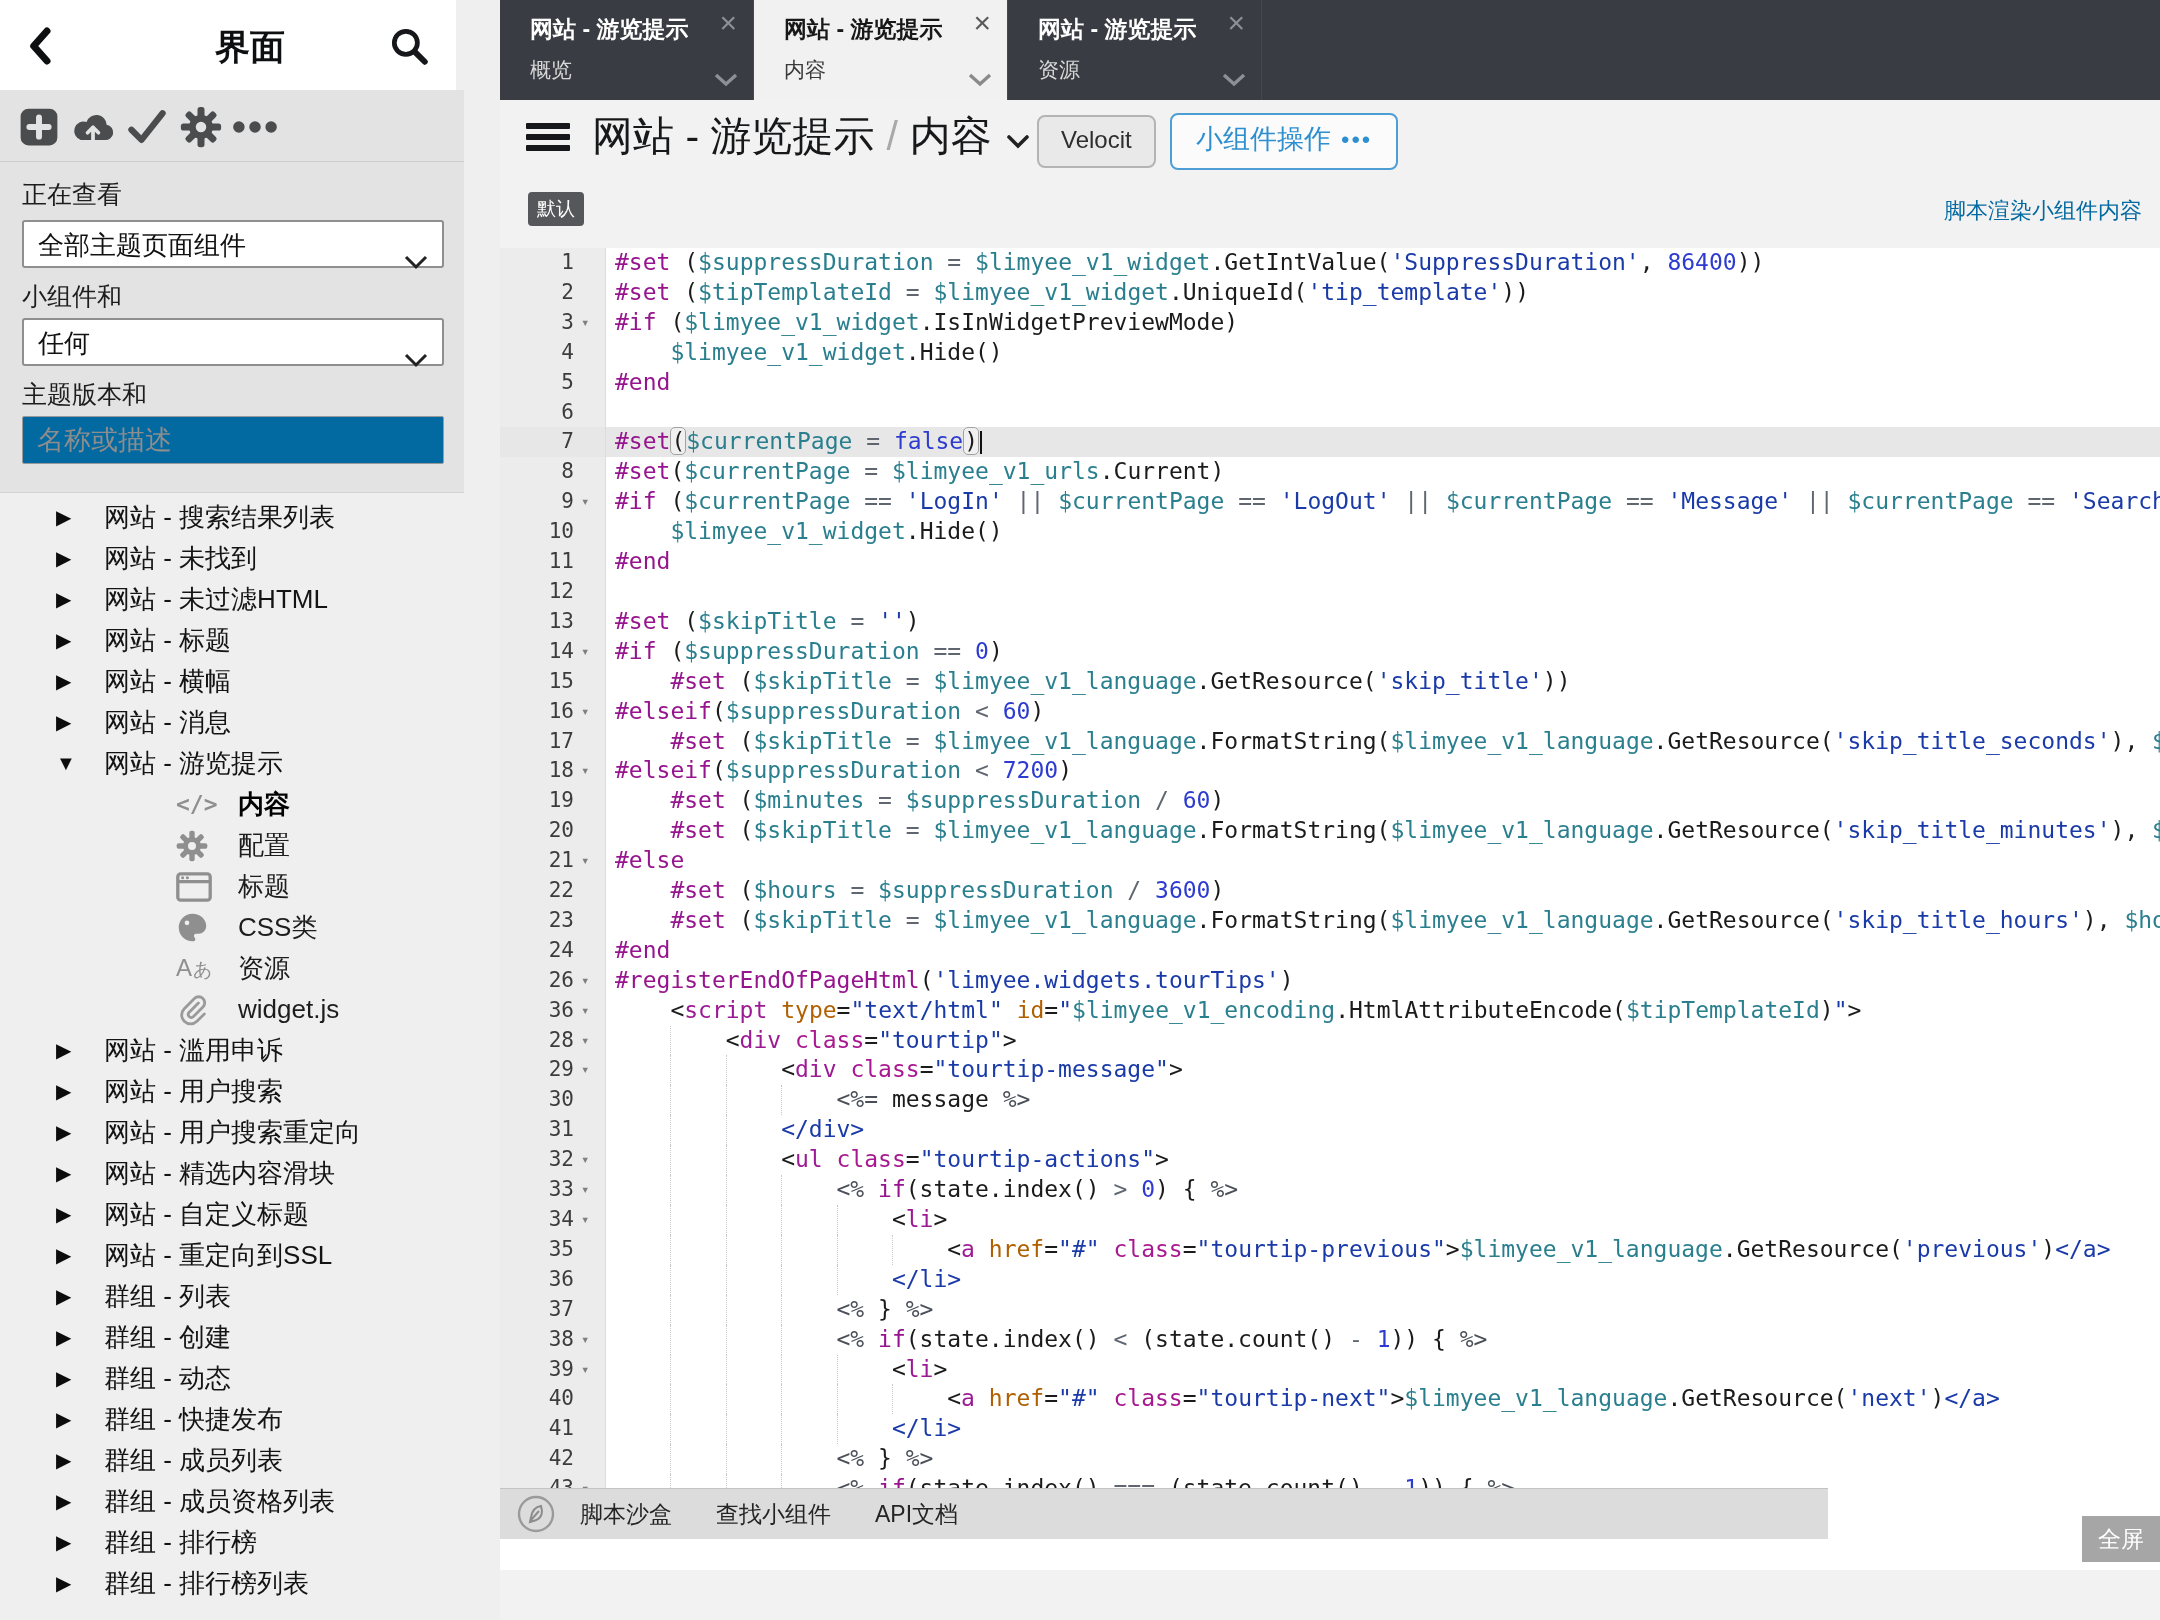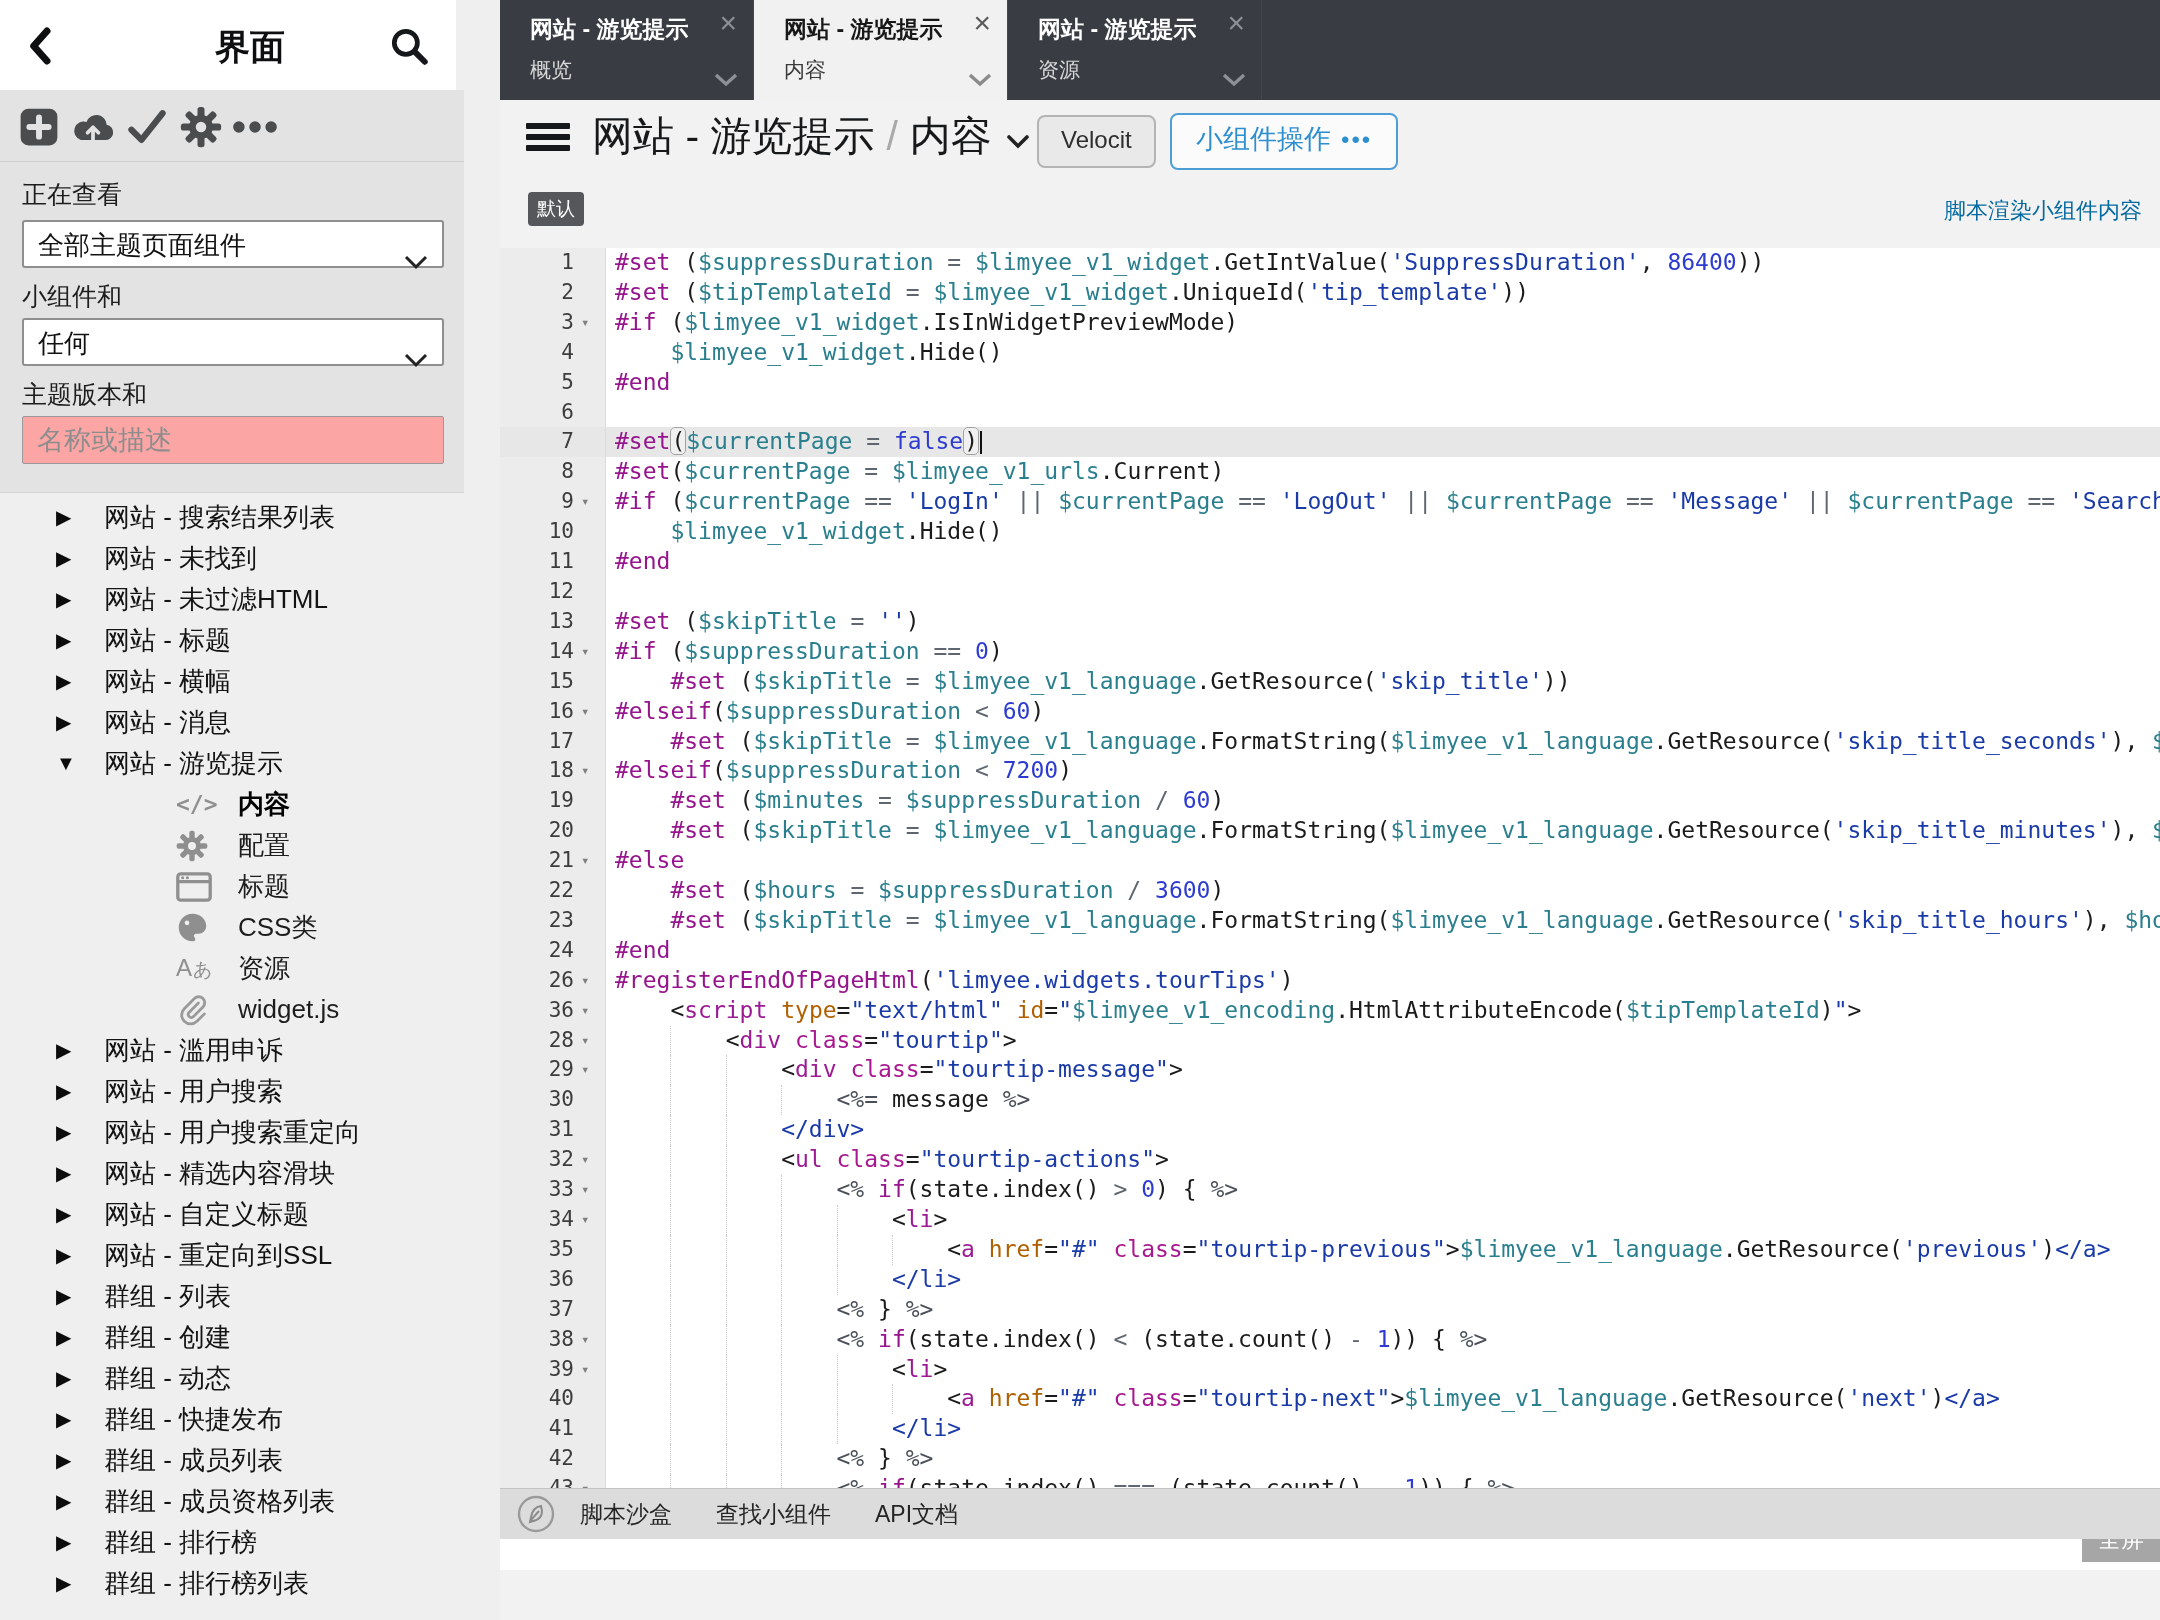--- a/index.html
+++ b/index.html
@@ -13,21 +13,21 @@
   .sb-back{position:absolute;left:22px;top:26px;width:40px;height:40px;cursor:pointer;}
   .sb-title{position:absolute;left:0;top:24px;width:500px;text-align:center;font-size:35px;font-weight:bold;color:#0e0f10;}
   .sb-search{position:absolute;right:26px;top:25px;width:42px;height:42px;cursor:pointer;}
   .sb-tools{position:absolute;left:0;top:90px;width:464px;height:71px;background:#e3e3e3;border-bottom:1px solid #cdcdcd;}
   .tool-ic{position:absolute;top:14px;width:46px;height:46px;display:flex;align-items:center;justify-content:center;}
   .sb-filter{position:absolute;left:0;top:162px;width:464px;height:330px;background:#e3e3e3;border-bottom:1px solid #d4d4d4;}
   .f-label{position:absolute;left:22px;font-size:25px;color:#1d1d1d;}
   .f-select{position:absolute;left:22px;width:422px;height:48px;background:#fff;border:2px solid #8f8f8f;
             border-radius:3px;font-size:26px;line-height:46px;padding-left:14px;box-sizing:border-box;cursor:pointer;color:#111;}
   .f-select .chev{position:absolute;right:14px;top:16px;}
-  .f-input{position:absolute;left:22px;width:422px;height:48px;background:#fca5a5;border:1px solid #9a9a9a;
+  .f-input{position:absolute;left:22px;width:422px;height:48px;background:#0369a1;border:1px solid #9a9a9a;
            border-radius:2px;font-size:27px;padding-left:14px;box-sizing:border-box;
            font-family:"Liberation Sans","DejaVu Sans",sans-serif;}
   .f-input::placeholder{color:#8d8d8d;}
   .sb-tree{position:absolute;left:0;top:497px;width:500px;bottom:0;overflow:hidden;}
   .tree-row{position:relative;height:41px;line-height:41px;font-size:26px;color:#141414;cursor:pointer;white-space:nowrap;}
   .tree-row .tri{position:absolute;left:56px;top:0;font-size:20px;color:#0c0c0c;}
   .tree-row .lbl{position:absolute;left:104px;top:0;}
   .tree-child{position:relative;height:41px;line-height:41px;font-size:26px;color:#1d1d1d;cursor:pointer;white-space:nowrap;}
   .tree-child .cicon{position:absolute;left:176px;top:0;width:52px;height:41px;display:flex;align-items:center;color:#8f8f8f;}
   .tree-child .lbl{position:absolute;left:238px;top:0;}
@@ -76,21 +76,21 @@
   .tk-kw{color:#96158e;} .tk-var{color:#2a7f8e;} .tk-str{color:#1a3aa8;} .tk-num{color:#2d3bd0;}
   .tk-pln{color:#1b1b1b;} .tk-op{color:#5f6670;} .tk-tag{color:#9c1a94;} .tk-ctag{color:#1a3aa8;}
   .tk-attr{color:#b06000;} .tk-cls{color:#a81890;} .tk-dlm{color:#4a4f58;}
   .tk-brk{color:#1b1b1b;border:1px solid #a2a2a2;border-radius:5px;background:#f0f0f0;}
   .caret{display:inline-block;width:2px;height:23px;background:#111;vertical-align:middle;margin-left:1px;}
 
   .btn-full{position:absolute;right:0px;top:1416px;width:78px;height:46px;background:#a6a6a6;color:#fff;
             font-size:23px;text-align:center;line-height:46px;cursor:pointer;}
 
   
-  #footer{position:absolute;left:0;top:1388px;width:1660px;height:50px;background:#dcdcdc;border-top:1px solid #c3c3c3;}
+  #footer{position:absolute;left:0;top:1388px;width:1328px;height:50px;background:#dcdcdc;border-top:1px solid #c3c3c3;}
   .foot-ic{position:absolute;left:16px;top:5px;width:40px;height:40px;cursor:pointer;}
   .foot-links{position:absolute;left:80px;top:0;height:50px;line-height:50px;}
   .foot-links span{font-size:23px;color:#242424;margin-right:44px;cursor:pointer;}
 </style>
 </head>
 <body>
 
 <div class="app">
 
   <div class="abs" id="sidebar">

